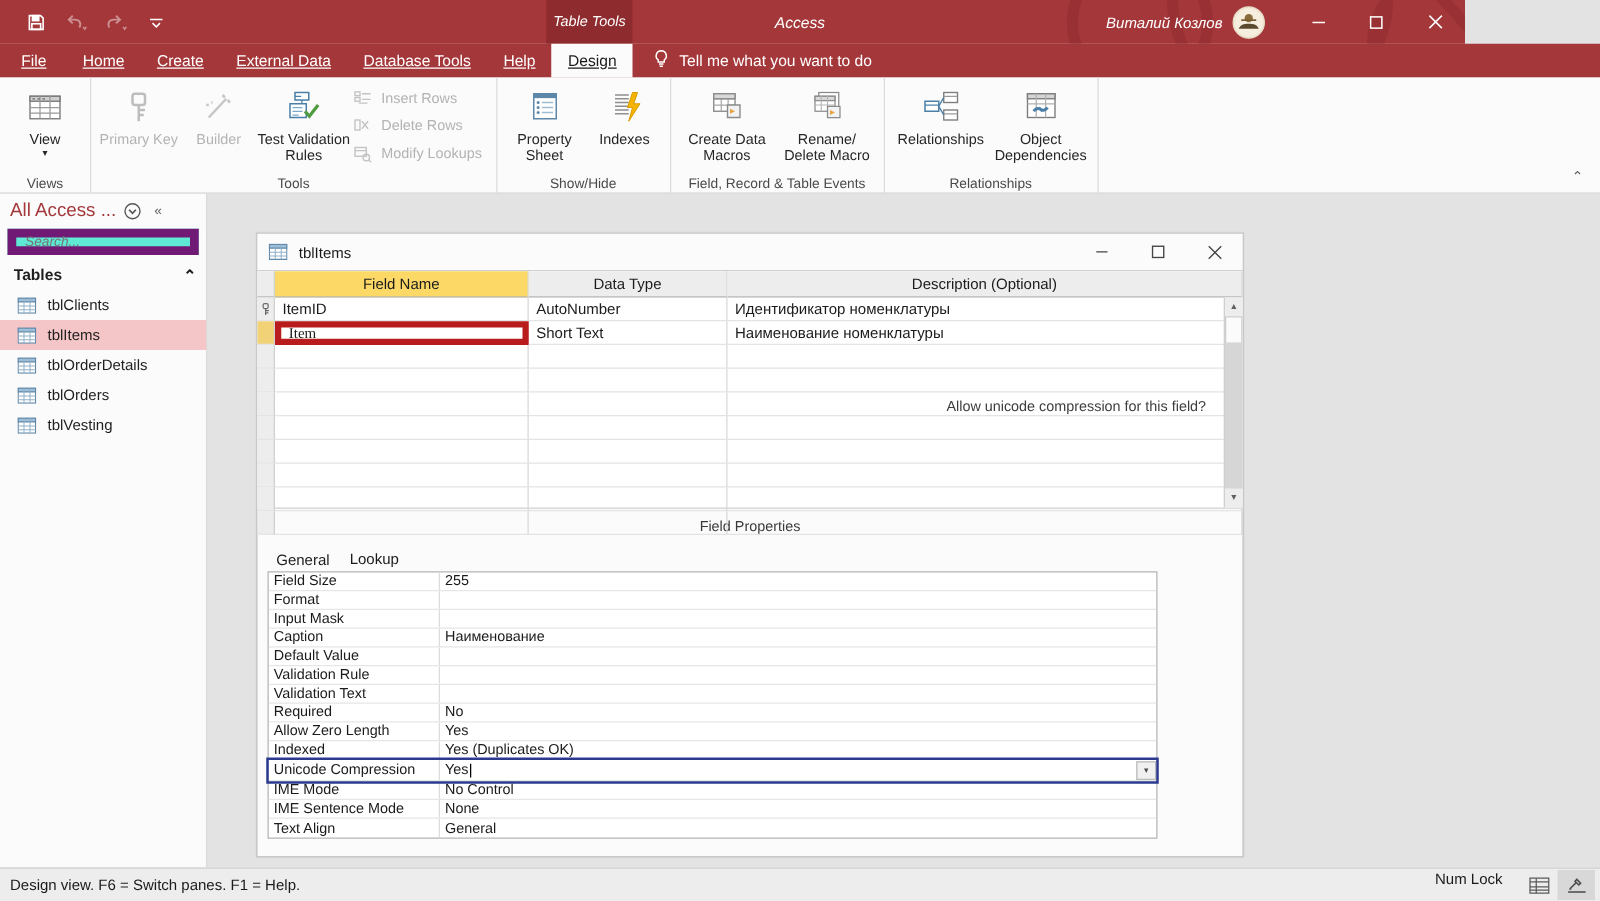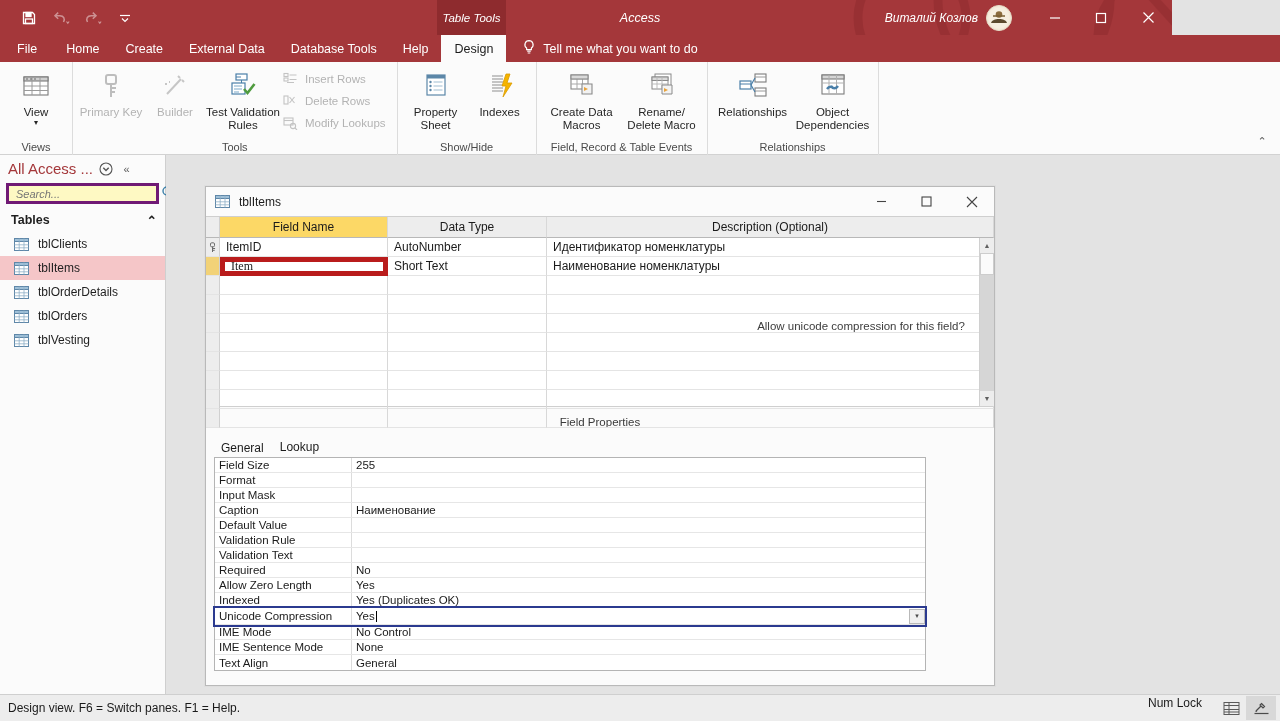--- a/index.html
+++ b/index.html
@@ -56,21 +56,21 @@
     color: #fff;
   }
   .wc:last-child { width: 48px; }
 
   
   .menubar {
     position: absolute; top: 35px; left: 0; width: 1280px; height: 27px;
     background: #a4373a; display: flex; align-items: stretch; font-size: 12.5px;
   }
   .mtab {
-    padding: 0 13px; display: flex; align-items: center; color: #fff; white-space: nowrap;
+    padding: 0 13px; display: flex; align-items: center; color: #fff; white-space: nowrap; text-decoration: underline;
   }
   .mtab.first { padding: 0 16px 0 17px; }
   .mtab.active { background: #fbfbfb; color: #1b1b1b; }
   .tellme {
     display: flex; align-items: center; gap: 7px; color: #fff;
     padding-left: 16px; font-size: 12.5px;
   }
 
   
   .ribbon {
@@ -115,21 +115,21 @@
   .navpane {
     position: absolute; top: 155px; left: 0; width: 166px; height: 539px;
     background: #fbfbfb; border-right: 1px solid #cfcfcf;
   }
   .np-header {
     height: 27px; display: flex; align-items: center; padding: 0 5px 0 8px; gap: 4px;
   }
   .np-title { font-size: 15px; color: #a4373a; white-space: nowrap; }
   .np-hbtn { width: 17px; height: 17px; display:flex; align-items:center; justify-content:center; color:#5a5a5a; font-size: 11px; }
   .np-search {
-    margin: 1px 6px 0 6px; height: 21px; border: 3px solid #701a75; background: #fef9c3;
+    margin: 1px 6px 0 6px; height: 21px; border: 7px solid #701a75; background: #5eead4;
     display: flex; align-items: center; padding: 0 3px 0 5px;
   }
   .np-search input {
     flex: 1; border: 0; outline: 0; font-size: 11px; font-style: italic;
     color: #6f6f6f; font-family: "Liberation Sans", sans-serif; background: transparent;
   }
   .np-grouphdr {
     height: 24px; margin-top: 4px; padding: 0 8px 0 11px;
     display: flex; align-items: center; justify-content: space-between;
     font-size: 12.5px; font-weight: bold; color: #1f1f1f;
@@ -174,21 +174,21 @@
   .dg-c {
     border-right: 1px solid #d8d8d8; border-bottom: 1px solid #e4e4e4;
     font-size: 12px; color: #1b1b1b; display: flex; align-items: center; padding-left: 6px;
     overflow: hidden; white-space: nowrap;
   }
   .dg-hdr .dg-c {
     justify-content: center; padding-left: 0; background: #ededed;
     border-bottom: 1px solid #b8b8b8; color: #1b1b1b;
   }
   .dg-hdr .dg-c.fname { background: #fcd866; }
-  .c1 { width: 168px; }
+  .c1 { width: 203px; }
   .c2 { width: 159px; }
   .c3 { flex: 1; }
   .dg-row.editing .c1 { border: 5px solid #b91c1c; font-family: Liberation Serif, serif; }
   .dg-vsb {
     position: absolute; top: 21px; right: 0; width: 15px; bottom: 0;
     background: #efefef; border-left: 1px solid #d0d0d0;
     display: flex; flex-direction: column;
   }
   .sb-arrow { height: 15px; display:flex; align-items:center; justify-content:center; font-size: 7px; color:#606060; background:#ededed; }
   .sb-thumb { height: 22px; background: #fbfbfb; border: 1px solid #cdcdcd; }

